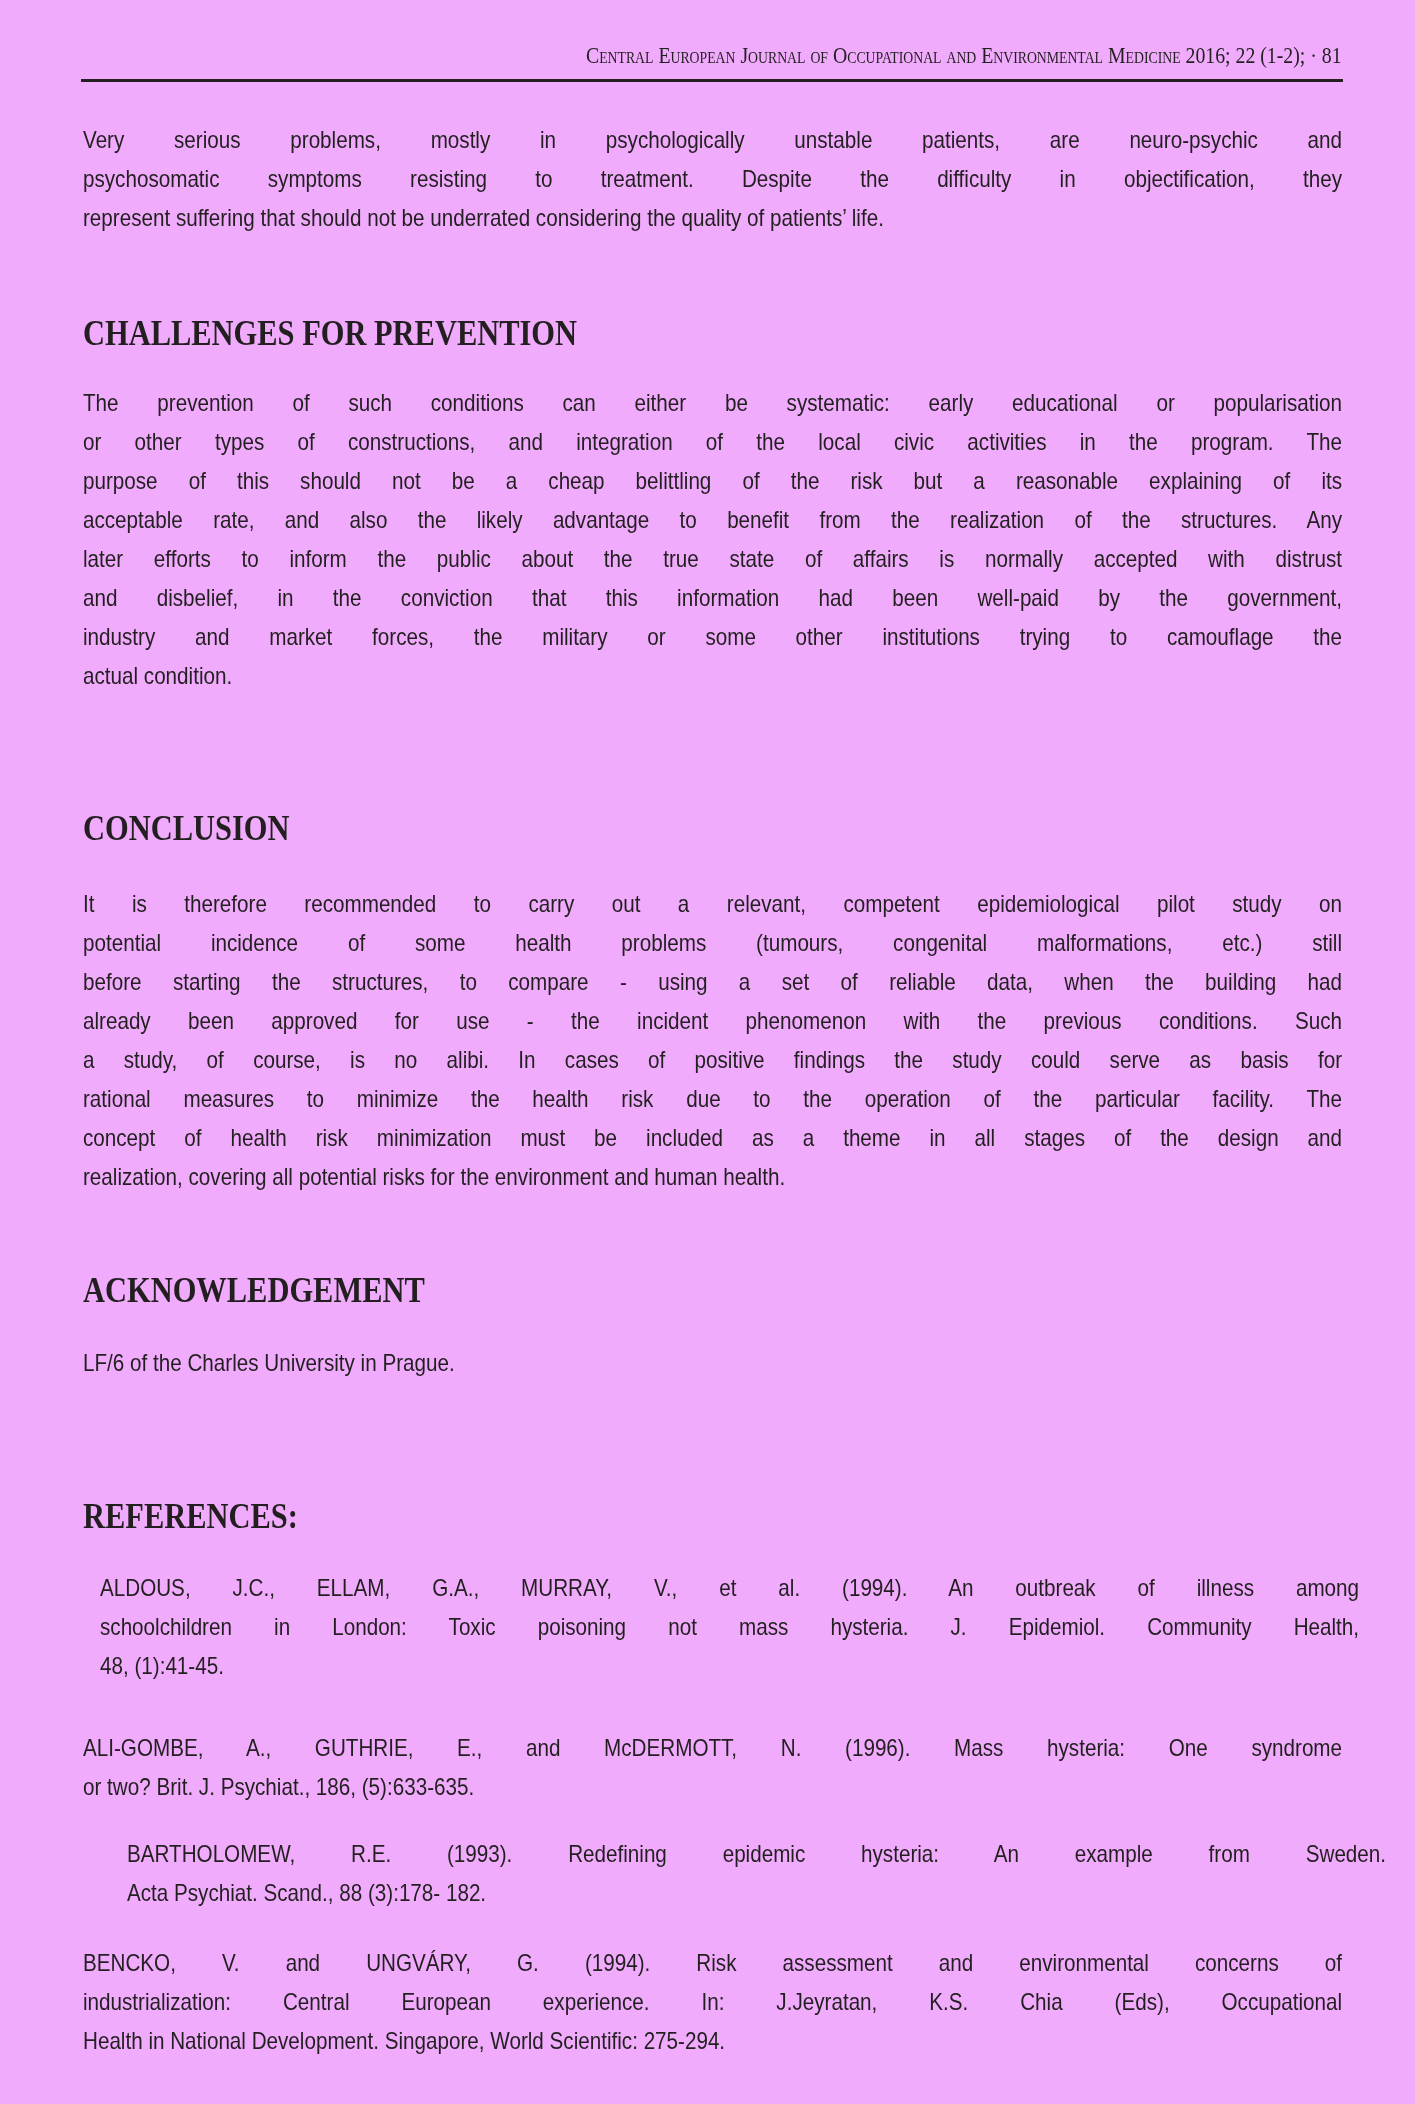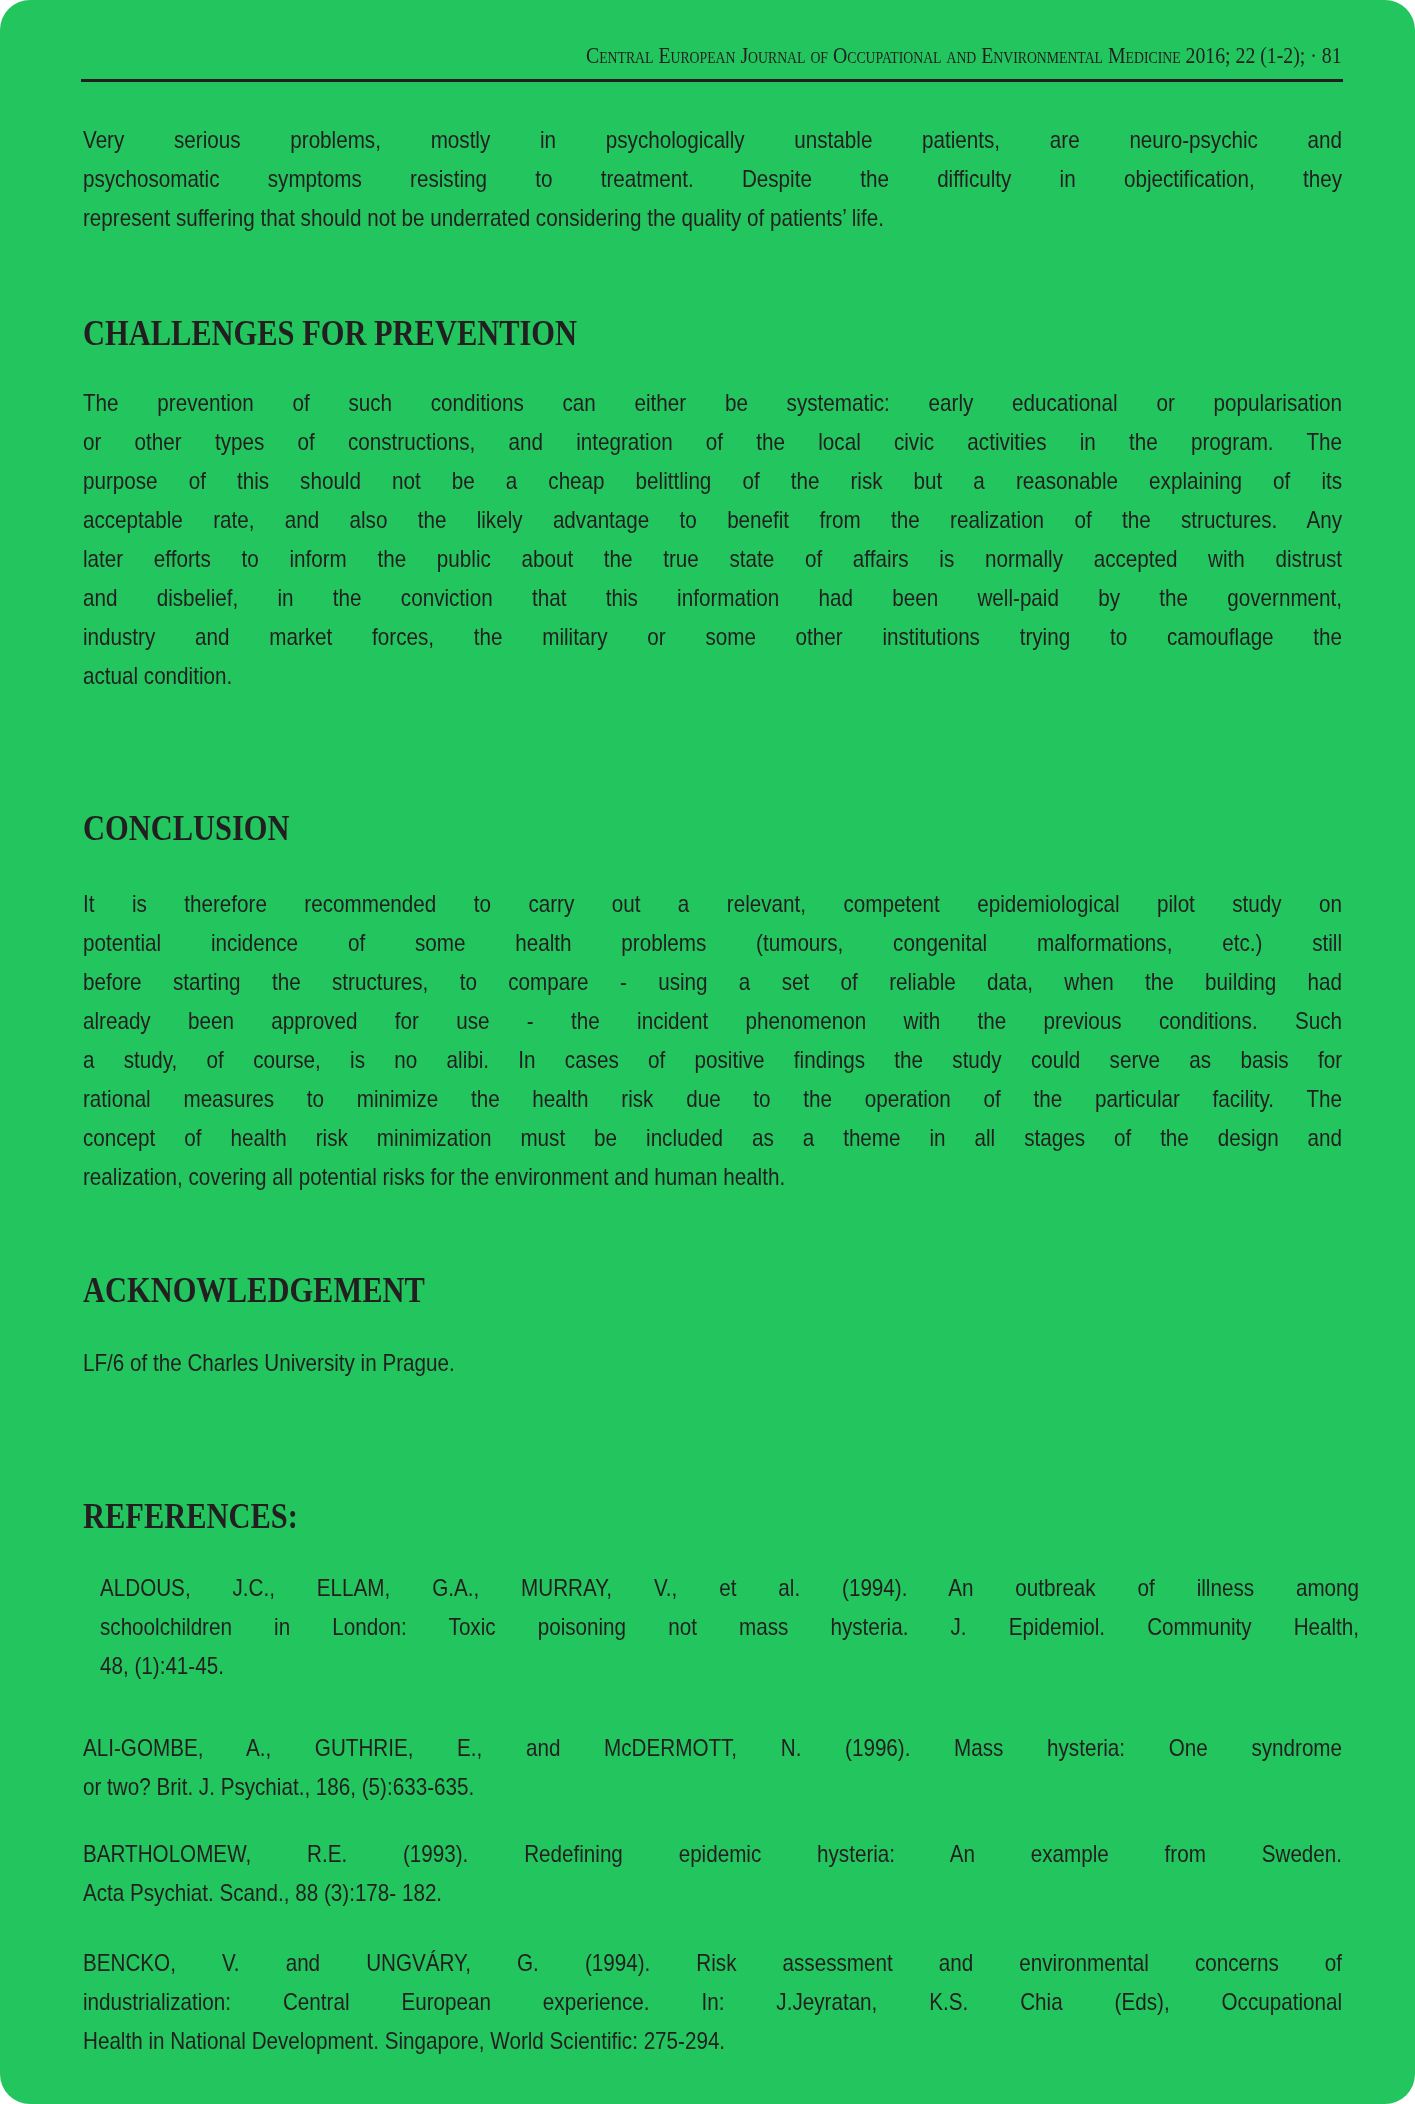--- a/index.html
+++ b/index.html
@@ -1,17 +1,17 @@
 <!DOCTYPE html>
 <html><head>
 <meta charset="utf-8">
 <style>
   html, body { margin: 0; padding: 0; background: #ffffff; }
   body { width: 1415px; height: 2104px; position: relative; overflow: hidden; color: #231f20; }
-  .page { position: absolute; left: 0; top: 0; width: 1415px; height: 2104px; background: #22c55e; border-radius: 30px; }
+  .page { position: absolute; left: 0; top: 0; width: 1415px; height: 2104px; background: #f0abfc; }
   .running-head {
     position: absolute; right: 73px; top: 42px; height: 28px;
     font-family: "Liberation Serif", serif; font-size: 23px; line-height: 28px;
     font-variant: small-caps; white-space: nowrap; letter-spacing: 0;
     transform-origin: right center; transform: scaleX(0.86);
   }
   .head-rule { position: absolute; left: 81px; width: 1262px; top: 79px; height: 3px; background: #231f20; }
   .block { position: absolute; left: 83px; width: 1259px; }
   .line {
     display: block; height: 39px; line-height: 39px; white-space: nowrap;
@@ -78,21 +78,21 @@
     <span class="line"><span class="line-inner">ALDOUS, J.C., ELLAM, G.A., MURRAY, V., et al. (1994). An outbreak of illness among</span></span>
     <span class="line"><span class="line-inner">schoolchildren in London: Toxic poisoning not mass hysteria. J. Epidemiol. Community Health,</span></span>
     <span class="line last"><span class="line-inner">48, (1):41-45.</span></span>
   </div>
 
   <div class="block" style="top:1728px;">
     <span class="line"><span class="line-inner">ALI-GOMBE, A., GUTHRIE, E., and McDERMOTT, N. (1996). Mass hysteria: One syndrome</span></span>
     <span class="line last"><span class="line-inner">or two? Brit. J. Psychiat., 186, (5):633-635.</span></span>
   </div>
 
-  <div class="block" style="top:1834px;">
+  <div class="block" style="top:1834px;margin-left:44px;">
     <span class="line"><span class="line-inner">BARTHOLOMEW, R.E. (1993). Redefining epidemic hysteria: An example from Sweden.</span></span>
     <span class="line last"><span class="line-inner">Acta Psychiat. Scand., 88 (3):178- 182.</span></span>
   </div>
 
   <div class="block" style="top:1943px;">
     <span class="line"><span class="line-inner">BENCKO, V. and UNGVÁRY, G. (1994). Risk assessment and environmental concerns of</span></span>
     <span class="line"><span class="line-inner">industrialization: Central European experience. In: J.Jeyratan, K.S. Chia (Eds), Occupational</span></span>
     <span class="line last"><span class="line-inner">Health in National Development. Singapore, World Scientific: 275-294.</span></span>
   </div>
 

